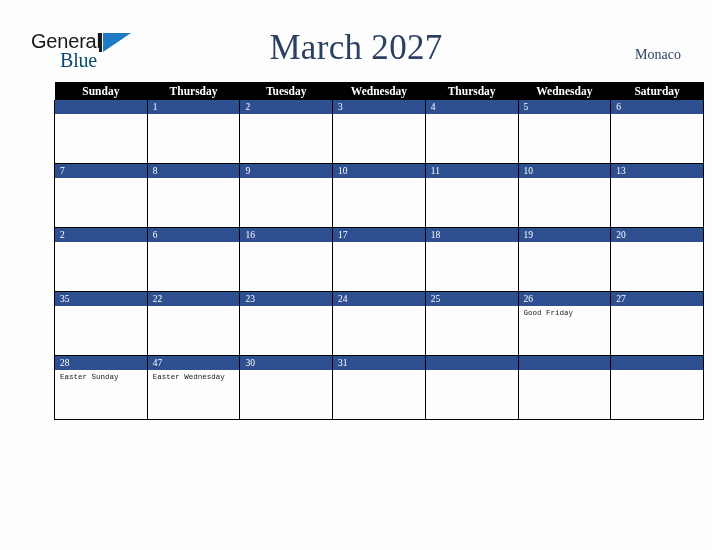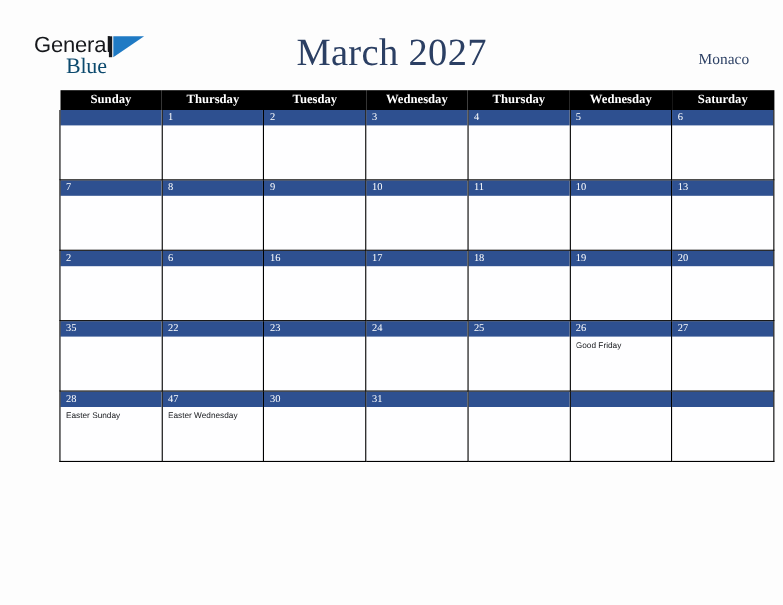--- a/index.html
+++ b/index.html
@@ -145,21 +145,21 @@
     font-family: "Liberation Serif", serif;
     font-size: 9.5px;
     line-height: 14px;
     padding: 0 0 0 5px;
     box-sizing: border-box;
     overflow: hidden;
     white-space: nowrap;
   }
   .events {
     padding: 3px 4px 0 5px;
-    font-family: Liberation Sans, sans-serif;
+    font-family: Liberation Mono, monospace;
     font-size: 7.5px;
     line-height: 9px;
     color: #16181c;
   }
   .events .evt {
     display: block;
     white-space: nowrap;
     overflow: hidden;
   }
 </style>

